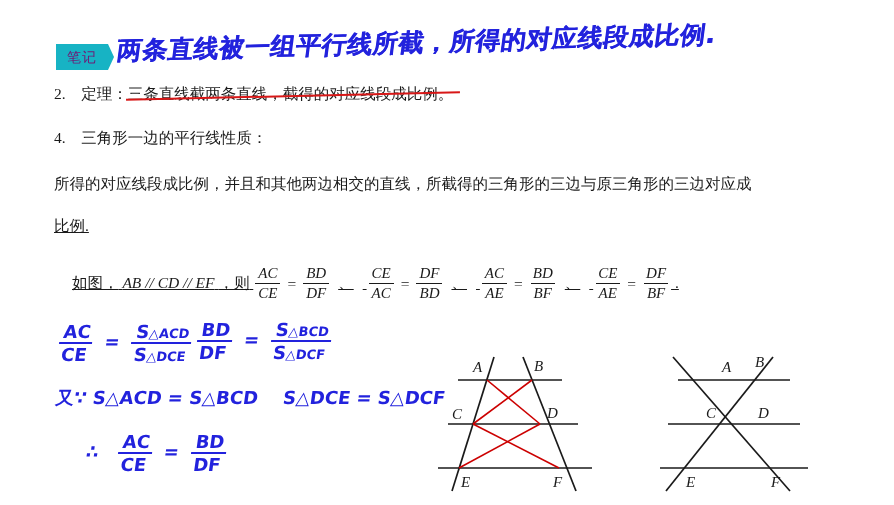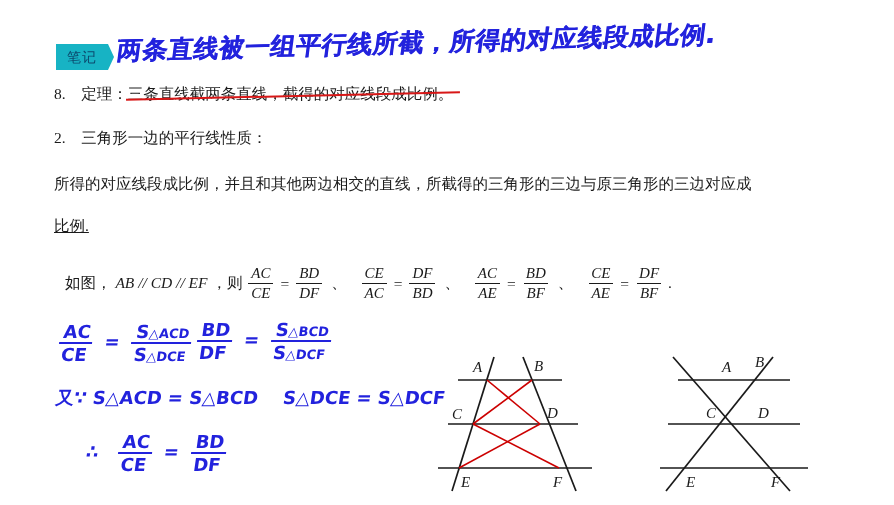--- a/index.html
+++ b/index.html
@@ -17,21 +17,21 @@
   }
 
   
   #note-badge {
     position: absolute;
     left: 56px;
     top: 44px;
     width: 52px;
     height: 26px;
     background: #17b3c4;
-    color: #0c4a6e;
+    color: #701a75;
     font-family: "Liberation Sans", "DejaVu Sans", sans-serif;
     font-size: 14px;
     line-height: 26px;
     text-align: center;
     letter-spacing: 1px;
   }
   #note-badge::after {
     content: "";
     position: absolute;
     right: -6px;
@@ -63,21 +63,21 @@
     position: absolute;
     font-family: "Liberation Serif", "DejaVu Serif", serif;
     font-size: 15.5px;
     color: #1a1a1a;
     white-space: nowrap;
   }
   #line1 { left: 54px; top: 84px; }
   #line2 { left: 54px; top: 128px; }
   #line3 { left: 54px; top: 174px; }
   #line4 { left: 54px; top: 216px; text-decoration: underline; }
-  #line5 { left: 65px; top: 266px; }
+  #line5 { left: 72px; top: 266px; text-decoration: underline; }
 
   .strike-wrap { position: relative; display: inline-block; }
   .strike-wrap .bar {
     position: absolute;
     left: -2px;
     right: -6px;
     top: 50%;
     height: 2px;
     background: #d81717;
     transform: rotate(-1.3deg);
@@ -143,24 +143,24 @@
 </head>
 <body>
 
 <div id="note-badge">
   <span>笔记</span>
 </div>
 
 <div id="hand-title">两条直线被一组平行线所截，所得的对应线段成比例.</div>
 
 <div class="ptext" id="line1">
-  <span>8.　定理：</span><span class="strike-wrap"><span>三条直线截两条直线，截得的对应线段成比例。</span><span class="bar"></span></span>
-</div>
-
-<div class="ptext" id="line2">2.　三角形一边的平行线性质：</div>
+  <span>2.　定理：</span><span class="strike-wrap"><span>三条直线截两条直线，截得的对应线段成比例。</span><span class="bar"></span></span>
+</div>
+
+<div class="ptext" id="line2">4.　三角形一边的平行线性质：</div>
 
 <div class="ptext" id="line3">所得的对应线段成比例，并且和其他两边相交的直线，所截得的三角形的三边与原三角形的三边对应成</div>
 <div class="ptext" id="line4">比例.</div>
 
 <div class="ptext" id="line5">
   <span>如图，</span>
   <span class="ital">AB // CD // EF</span>
   <span>，则</span>
 
   <span class="mrow">

